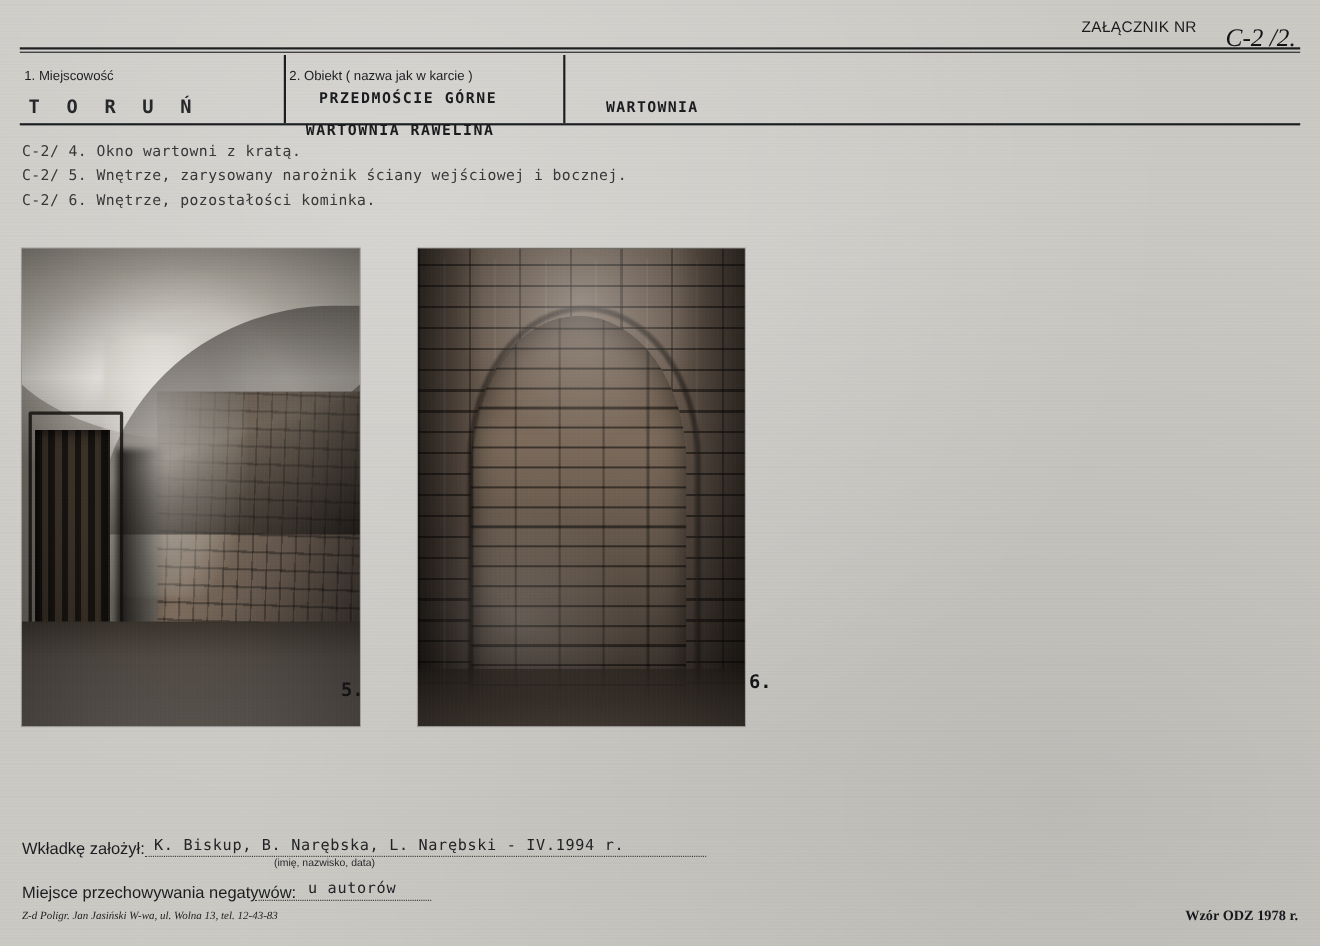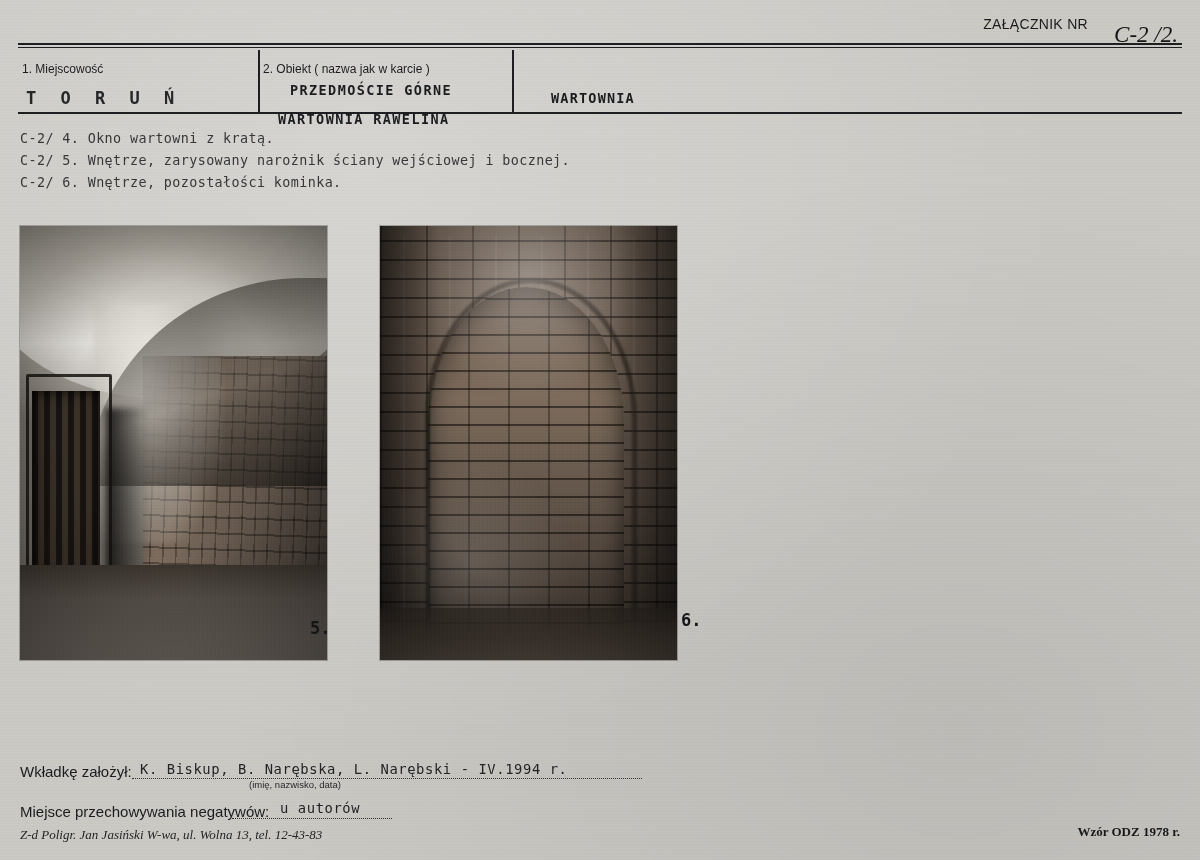--- a/index.html
+++ b/index.html
@@ -354,21 +354,21 @@
     font-size: 9.5px;
     color: #27282b;
     white-space: nowrap;
   }
   #printer {
     position: absolute;
     left: 20px;
     top: 827px;
     font-family: "Liberation Serif", serif;
     font-style: italic;
-    font-size: 13px;
+    font-size: 10px;
     color: #222326;
     white-space: nowrap;
   }
   #pattern {
     position: absolute;
     right: 20px;
     top: 824px;
     font-family: "Liberation Serif", serif;
     font-size: 13px;
     font-weight: 700;

